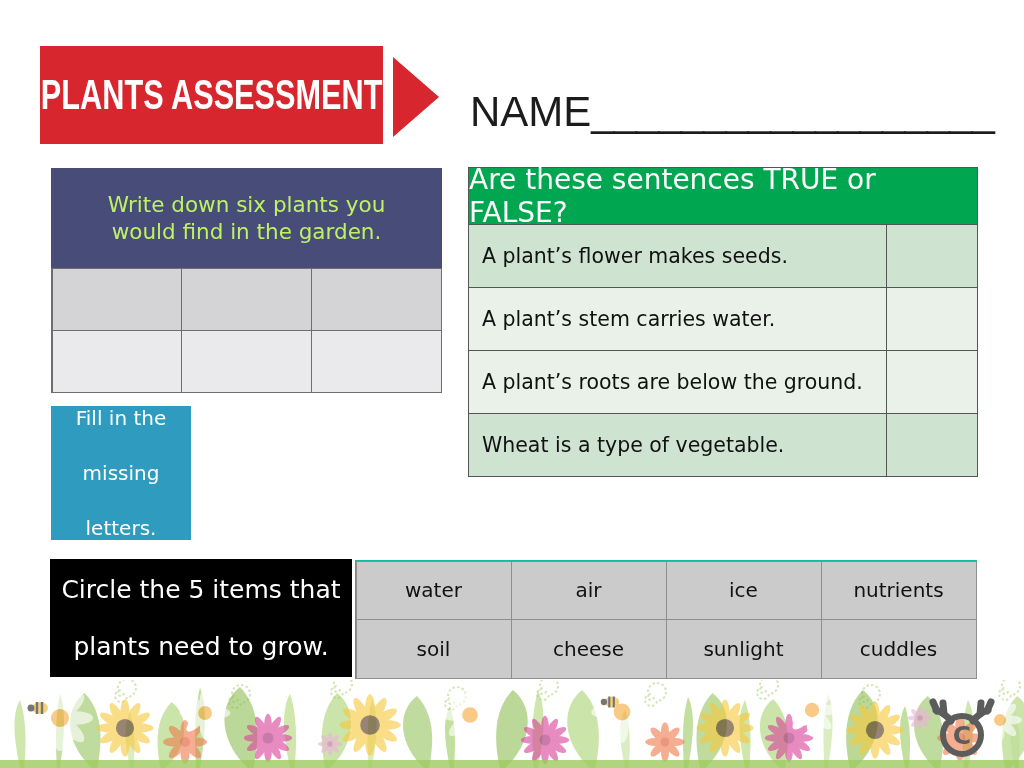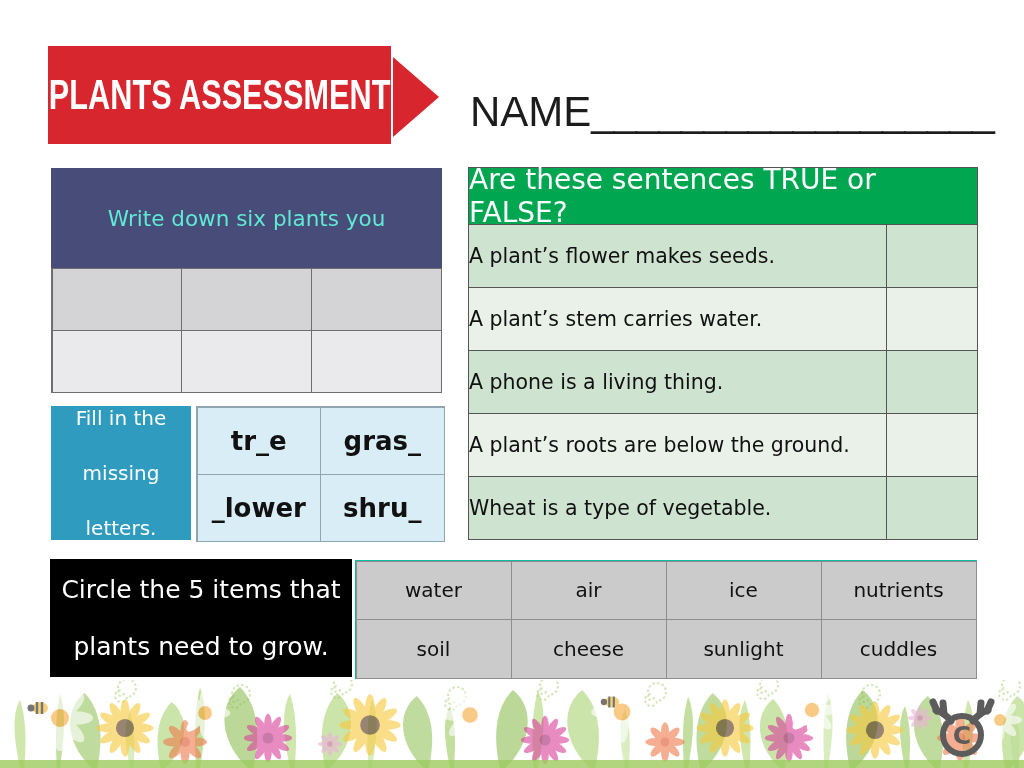--- a/index.html
+++ b/index.html
@@ -1,35 +1,35 @@
 <!DOCTYPE html>
 <html><head>
 <meta charset="utf-8">
 <style>
   html,body{margin:0;padding:0;background:#ffffff;}
   .sheet{position:relative;width:1024px;height:768px;background:#ffffff;overflow:hidden;
          font-family:"DejaVu Sans",sans-serif;}
 
   
-  .banner-body{position:absolute;left:48px;top:46px;width:343px;height:98px;background:#d7262d;
+  .banner-body{position:absolute;left:40px;top:46px;width:343px;height:98px;background:#d7262d;
                display:flex;align-items:center;justify-content:center;}
   .banner-text{color:#ffffff;font-family:"Liberation Sans",sans-serif;font-weight:bold;
                font-size:33px;white-space:nowrap;transform:scale(.93,1.28);letter-spacing:0;}
   .banner-arrow{position:absolute;left:393px;top:57px;width:0;height:0;
                 border-top:40px solid transparent;border-bottom:40px solid transparent;
                 border-left:46px solid #d7262d;}
 
   
   .namefield{position:absolute;left:470px;top:88px;font-family:"Liberation Sans",sans-serif;
              font-size:42px;color:#1c1c1c;white-space:nowrap;}
   .nameline{letter-spacing:-1px;text-align:center;}
 
   
   .garden{position:absolute;left:51px;top:168px;width:391px;}
-  .g-header{height:100px;background:#484c78;color:#5eead4;text-align:center;font-size:21.5px;
+  .g-header{height:100px;background:#484c78;color:#bef264;text-align:center;font-size:21.5px;
             display:flex;flex-direction:column;justify-content:center;gap:2px;}
   .g-grid{display:grid;grid-template-columns:1fr 1fr 1fr;border:1px solid #6e6e6e;border-top:none;}
   .g-cell{height:61px;border:1px solid #6e6e6e;margin:-0.5px;}
   .g-cell.r1{background:#d4d4d7;}
   .g-cell.r2{background:#eaeaec;}
 
   
   .ml-header{position:absolute;left:51px;top:406px;width:140px;height:134px;background:#2f9cbf;
              color:#fff;text-align:center;font-size:20px;display:flex;flex-direction:column;
              justify-content:space-between;gap:14px;}
@@ -38,21 +38,21 @@
   .ml-cell{background:#d9edf6;border:1px solid #8fa6b0;margin:-0.5px;display:flex;
            align-items:center;justify-content:center;font-size:26px;font-weight:bold;color:#111;}
 
   
   .tf{position:absolute;left:468px;top:167px;width:508px;border:1px solid #555;}
   .tf-header{height:56px;background:#00a650;color:#fff;display:flex;align-items:center;
              justify-content:center;font-size:28px;}
   .tf-row{display:flex;height:62px;border-top:1px solid #555;}
   .tf-row.dark{background:#cfe3d1;}
   .tf-row.light{background:#e9f1e9;}
-  .tf-sentence{flex:1;display:flex;align-items:center;font-size:20.5px;color:#111;}
+  .tf-sentence{flex:1;display:flex;align-items:center;padding-left:13px;font-size:20.5px;color:#111;}
   .tf-answer{width:90px;border-left:1px solid #555;}
 
   
   .ci-header{position:absolute;left:50px;top:559px;width:302px;height:118px;background:#000;
              color:#fff;text-align:center;font-size:25px;display:flex;flex-direction:column;
              justify-content:center;gap:28px;}
   .ci-grid{position:absolute;left:355px;top:560px;width:620px;height:117px;display:grid;
            grid-template-columns:repeat(4,1fr);grid-template-rows:1fr 1fr;border:1px solid #14b8a6;}
   .ci-cell{background:#cbcbcb;border:1px solid #8e8e8e;margin:-0.5px;display:flex;
            align-items:center;justify-content:center;font-size:20px;color:#111;}
@@ -69,55 +69,46 @@
   <div class="banner-body">
     <span class="banner-text">PLANTS ASSESSMENT</span>
   </div>
   <div class="banner-arrow"></div>
 
   <div class="namefield"><span>NAME</span><span class="nameline">__________________</span></div>
 
   <div class="garden">
     <div class="g-header">
       <div>Write down six plants you</div>
+      <div>would find in the garden.</div>
     </div>
     <div class="g-grid">
       <div class="g-cell r1"></div>
       <div class="g-cell r1"></div>
       <div class="g-cell r1"></div>
       <div class="g-cell r2"></div>
       <div class="g-cell r2"></div>
       <div class="g-cell r2"></div>
     </div>
   </div>
 
   <div class="ml-header">
     <div>Fill in the</div>
     <div>missing</div>
     <div>letters.</div>
   </div>
-  <div class="ml-grid">
-    <div class="ml-cell">tr_e</div>
-    <div class="ml-cell">gras_</div>
-    <div class="ml-cell">_lower</div>
-    <div class="ml-cell">shru_</div>
-  </div>
 
   <div class="tf">
     <div class="tf-header">Are these sentences TRUE or FALSE?</div>
     <div class="tf-row dark">
       <div class="tf-sentence">A plant’s flower makes seeds.</div>
       <div class="tf-answer"></div>
     </div>
     <div class="tf-row light">
       <div class="tf-sentence">A plant’s stem carries water.</div>
-      <div class="tf-answer"></div>
-    </div>
-    <div class="tf-row dark">
-      <div class="tf-sentence">A phone is a living thing.</div>
       <div class="tf-answer"></div>
     </div>
     <div class="tf-row light">
       <div class="tf-sentence">A plant’s roots are below the ground.</div>
       <div class="tf-answer"></div>
     </div>
     <div class="tf-row dark">
       <div class="tf-sentence">Wheat is a type of vegetable.</div>
       <div class="tf-answer"></div>
     </div>

